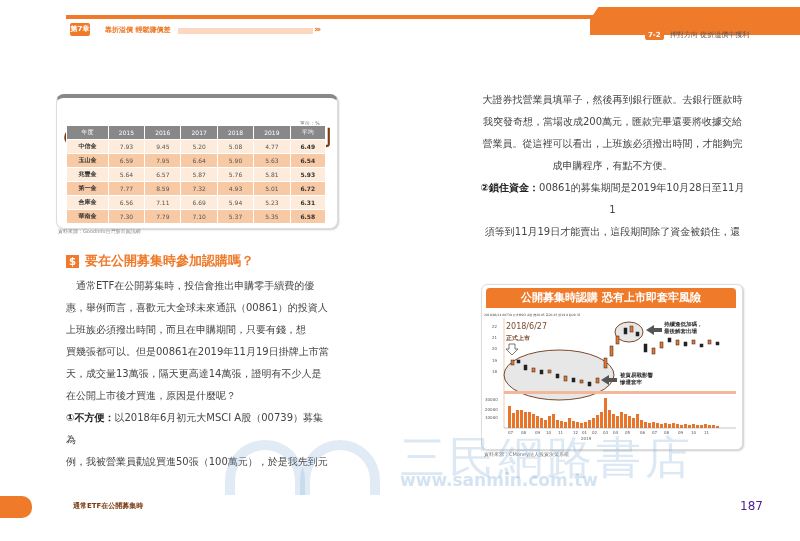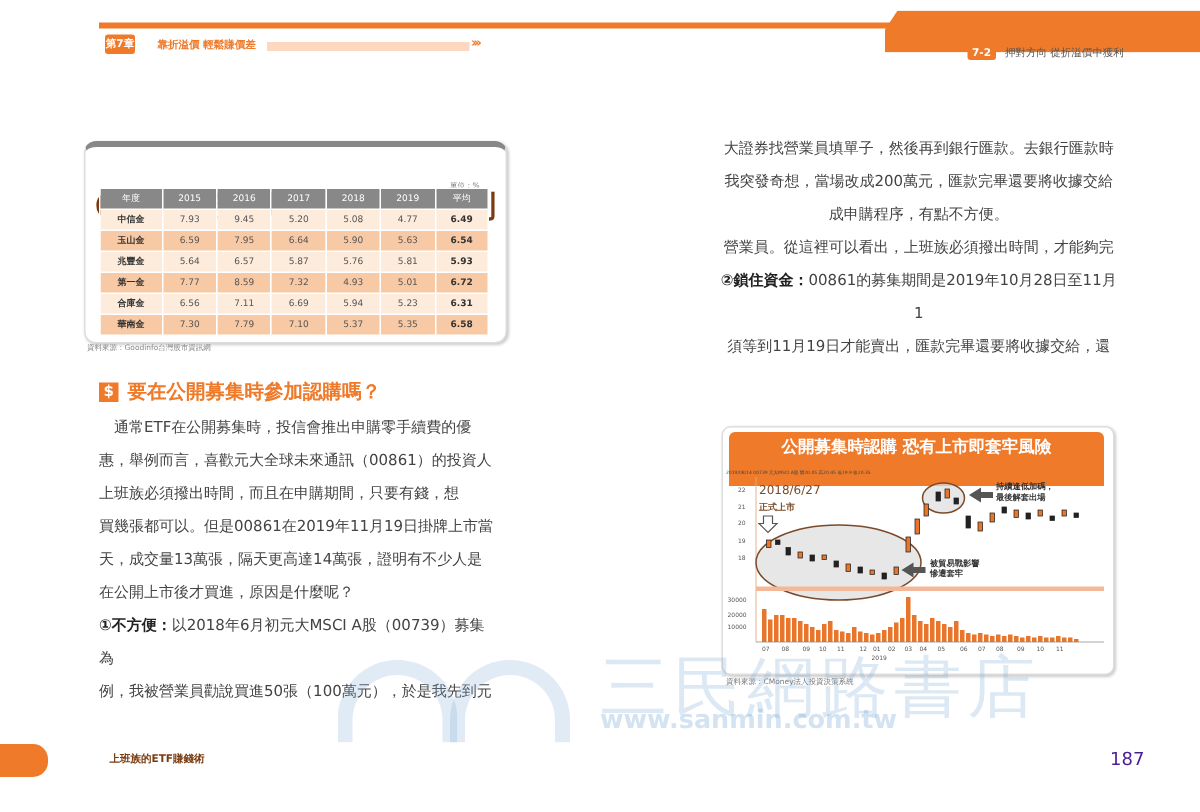--- a/index.html
+++ b/index.html
@@ -34,21 +34,21 @@
   .table-source { left:58px; top:228px; font-size:5px; color:#888; }
 
   
   .h-section { left:66px; top:252px; font-size:13px; font-weight:bold; color:#ef7a2a; display:flex; align-items:center; gap:6px; }
   .dollar { width:13px; height:13px; background:#ef7a2a; color:#fff; font-size:10px; text-align:center; line-height:13px; }
   .para { font-size:10px; line-height:22px; color:#444; width:265px; }
   .para b { color:#222; }
 
   
   .chart-card { left:481px; top:284px; width:260px; height:164px; border:1px solid #ddd; border-radius:6px; background:#fff; box-shadow:1px 1px 2px #ccc; }
-  .chart-title { left:486px; top:288px; width:250px; height:36px; background:#ef7a2a; color:#fff; text-align:center;
+  .chart-title { left:486px; top:288px; width:250px; height:20px; background:#ef7a2a; color:#fff; text-align:center;
                  font-size:11px; font-weight:bold; line-height:20px; border-radius:4px 4px 0 0; }
   .chart-info { left:484px; top:313px; font-size:3px; color:#444; }
   .chart-source { left:484px; top:451px; font-size:5px; color:#777; }
 
   
   .foot-bar { left:0; top:496px; width:32px; height:22px; background:#ef7a2a; border-radius:0 10px 10px 0; }
   .page-num-left { left:42px; top:517px; font-size:12px; color:#701a75;margin-top:40px; }
   .book-title { left:73px; top:501px; font-size:7px; color:#7a3b10; font-weight:bold; }
   .page-num-right { left:740px; top:499px; font-size:12px; color:#4c1d95; }
 
@@ -154,24 +154,24 @@
   <div>買幾張都可以。但是00861在2019年11月19日掛牌上市當</div>
   <div>天，成交量13萬張，隔天更高達14萬張，證明有不少人是</div>
   <div>在公開上市後才買進，原因是什麼呢？</div>
   <div><b>①不方便：</b><span>以2018年6月初元大MSCI A股（00739）募集為</span></div>
   <div>例，我被營業員勸說買進50張（100萬元），於是我先到元</div>
 </div>
 
 <div class="abs para" style="left:480px; top:89px;text-align:center;">
   <div>大證券找營業員填單子，然後再到銀行匯款。去銀行匯款時</div>
   <div>我突發奇想，當場改成200萬元，匯款完畢還要將收據交給</div>
+  <div>營業員。從這裡可以看出，上班族必須撥出時間，才能夠完</div>
   <div>成申購程序，有點不方便。</div>
-  <div>營業員。從這裡可以看出，上班族必須撥出時間，才能夠完</div>
   <div><b>②鎖住資金：</b><span>00861的募集期間是2019年10月28日至11月1</span></div>
-  <div>須等到11月19日才能賣出，匯款完畢還要將收據交給，還</div>
+  <div>須等到11月19日才能賣出，這段期間除了資金被鎖住，還</div>
 </div>
 
 <div class="abs chart-card"></div>
 <div class="abs chart-title">公開募集時認購 恐有上市即套牢風險</div>
 <div class="abs chart-info">2019/08/14 00739 元大MSCI A股 開20.05 高20.45 低19.9 收20.35</div>
 <svg class="abs" style="left:484px; top:318px;" width="254" height="130">
 
   <g font-size="4" fill="#555">
     <text x="8" y="10">22</text>
       <text x="8" y="21">21</text>
@@ -310,14 +310,14 @@
 </svg>
 <div class="abs chart-source">資料來源：CMoney法人投資決策系統</div>
 
 <div class="wm-arc" style="left:225px; top:440px; width:60px; height:45px;"></div>
 <div class="wm-arc" style="left:300px; top:440px; width:60px; height:45px;"></div>
 <div class="abs wm-text">三民網路書店</div>
 <div class="abs wm-url">www.sanmin.com.tw</div>
 
 <div class="abs foot-bar"></div>
 <div class="abs page-num-left">186</div>
-<div class="abs book-title">上班族的ETF賺錢術</div>
+<div class="abs book-title">通常ETF在公開募集時</div>
 <div class="abs page-num-right">187</div>
 
 </body></html>

